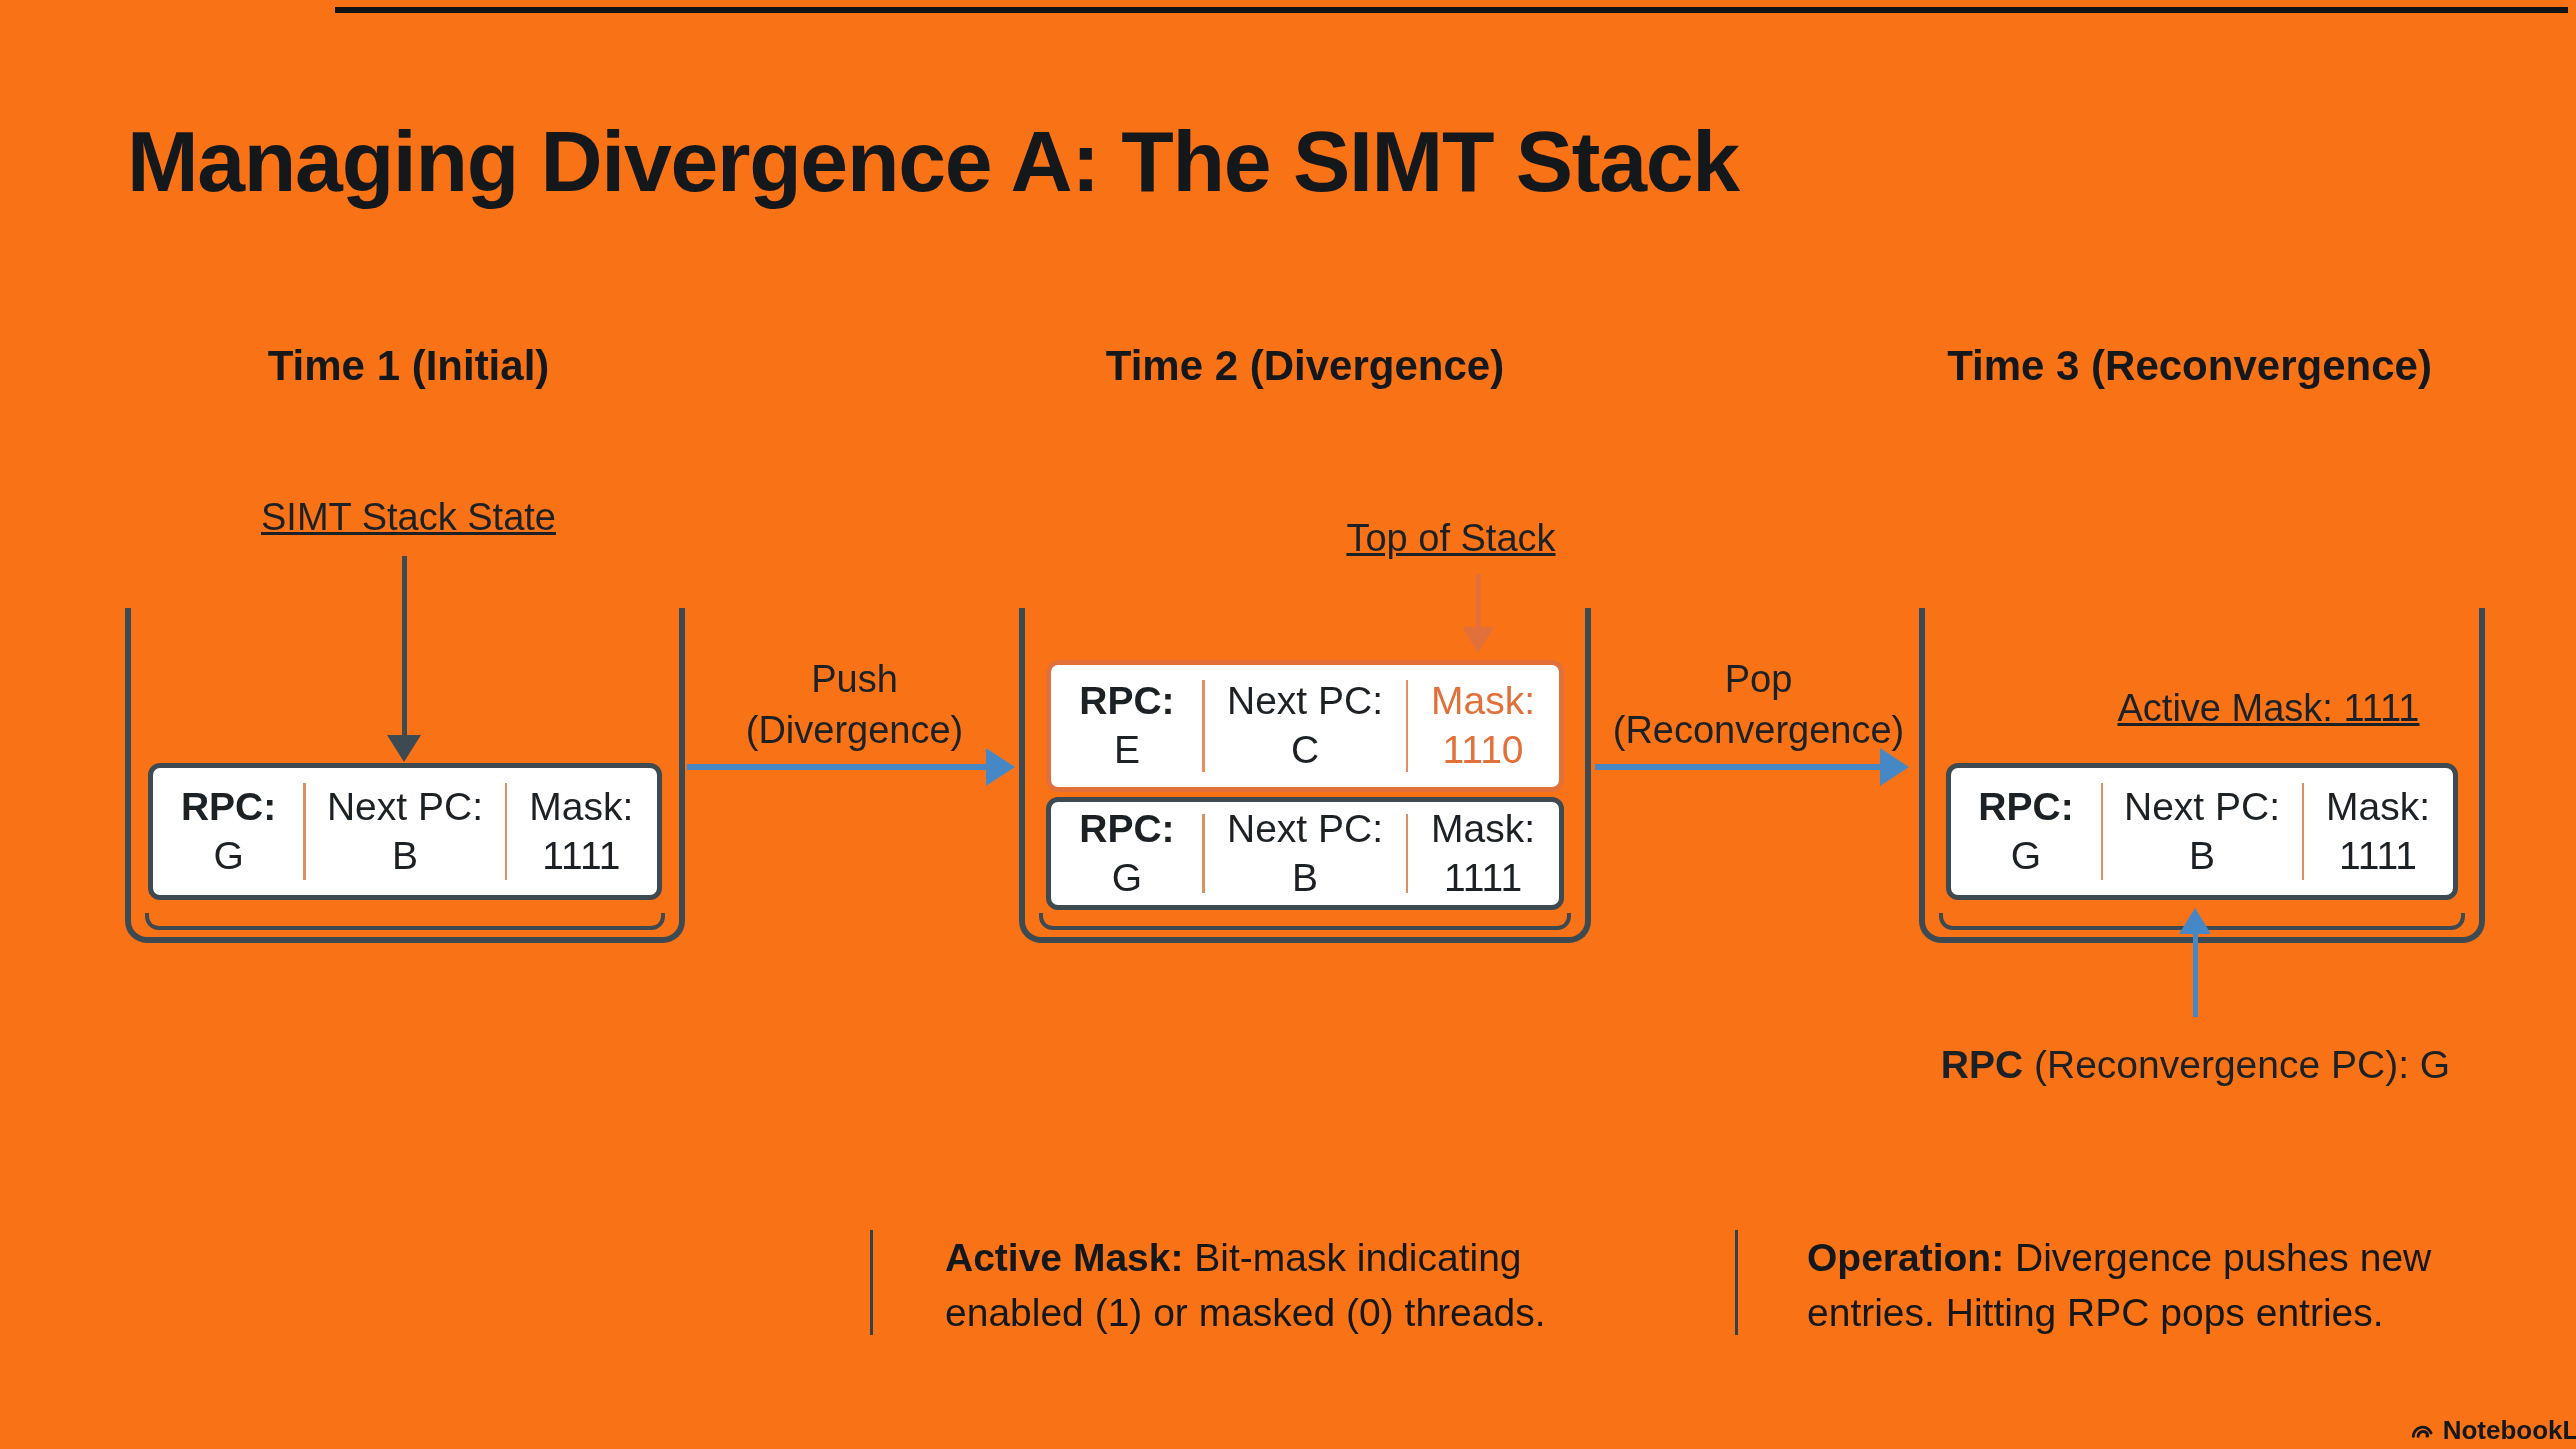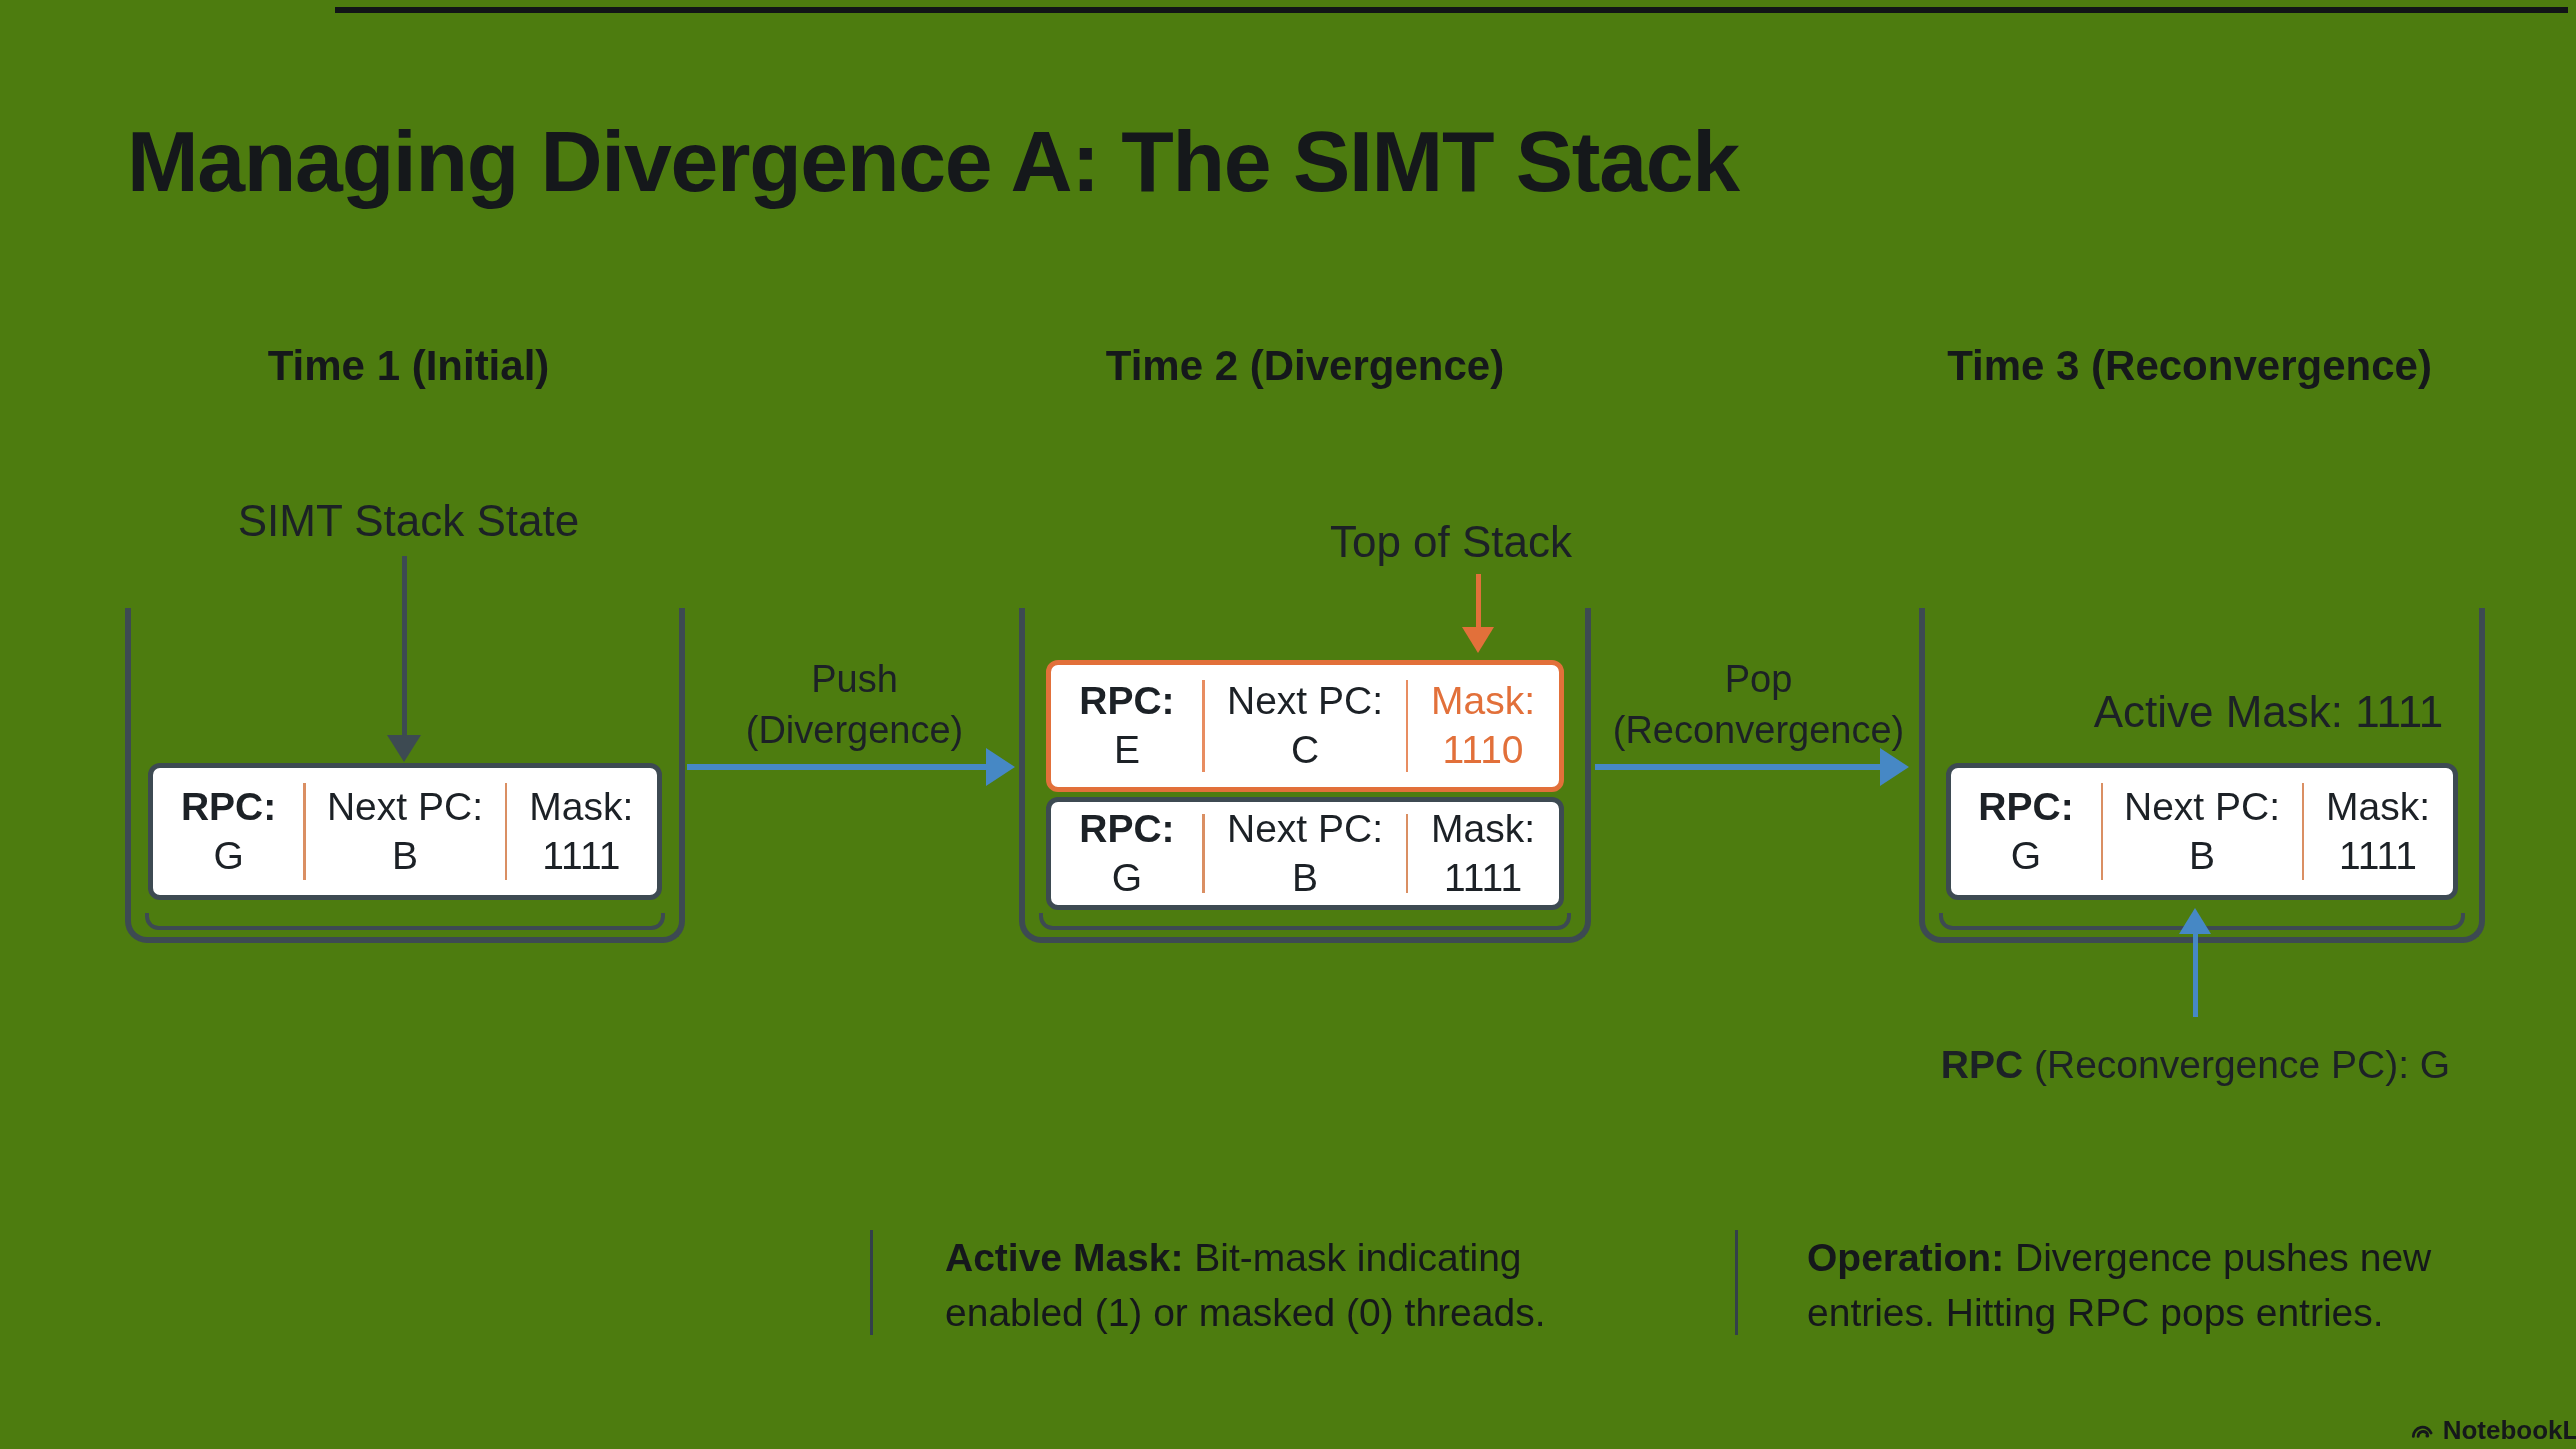--- a/index.html
+++ b/index.html
@@ -1,24 +1,24 @@
 <!DOCTYPE html>
 <html style="--accent-blue: #4688C5; --accent-orange: #E2703A; --border-dark: #3D4A52; --divider: #DA8F63;font-size:13.7px"><head>
 <meta charset="utf-8">
 <style>
   * { margin:0; padding:0; box-sizing:border-box; }
   html,body { background:#ffffff; }
   .slide {
-    position:relative; width:2576px; height:1449px; background:#4d7c0f;
+    position:relative; width:2576px; height:1449px; background:#f97316;
     font-family:"Liberation Sans", sans-serif; color:#1c2126; overflow:hidden;
   }
   .top-edge { position:absolute; left:335px; top:6.9px; width:2233px; height:6px; background:#111417; }
   .title { position:absolute; left:127px; top:112px; font-size:86px; font-weight:700; letter-spacing:-1.3px; color:#15181b; }
   .col-header { position:absolute; top:342px; font-size:42px; font-weight:700; text-align:center; color:#15181b; }
-  .annot { position:absolute; font-size:44px; text-align:center; color:#1c2126; }
+  .annot { position:absolute; font-size:38px; text-align:center; color:#1c2126;text-decoration:underline; }
 
   
   .stack {
     position:absolute; border:6px solid var(--border-dark,#3D4A52); border-top:none;
     border-radius:0 0 22px 22px;
   }
   .stack-base {
     position:absolute; left:13.7px; right:13.7px; bottom:6.9px; height:17px;
     border:4.3px solid var(--border-dark,#3D4A52); border-top:none; border-radius:0 0 13.7px 13.7px;
   }

